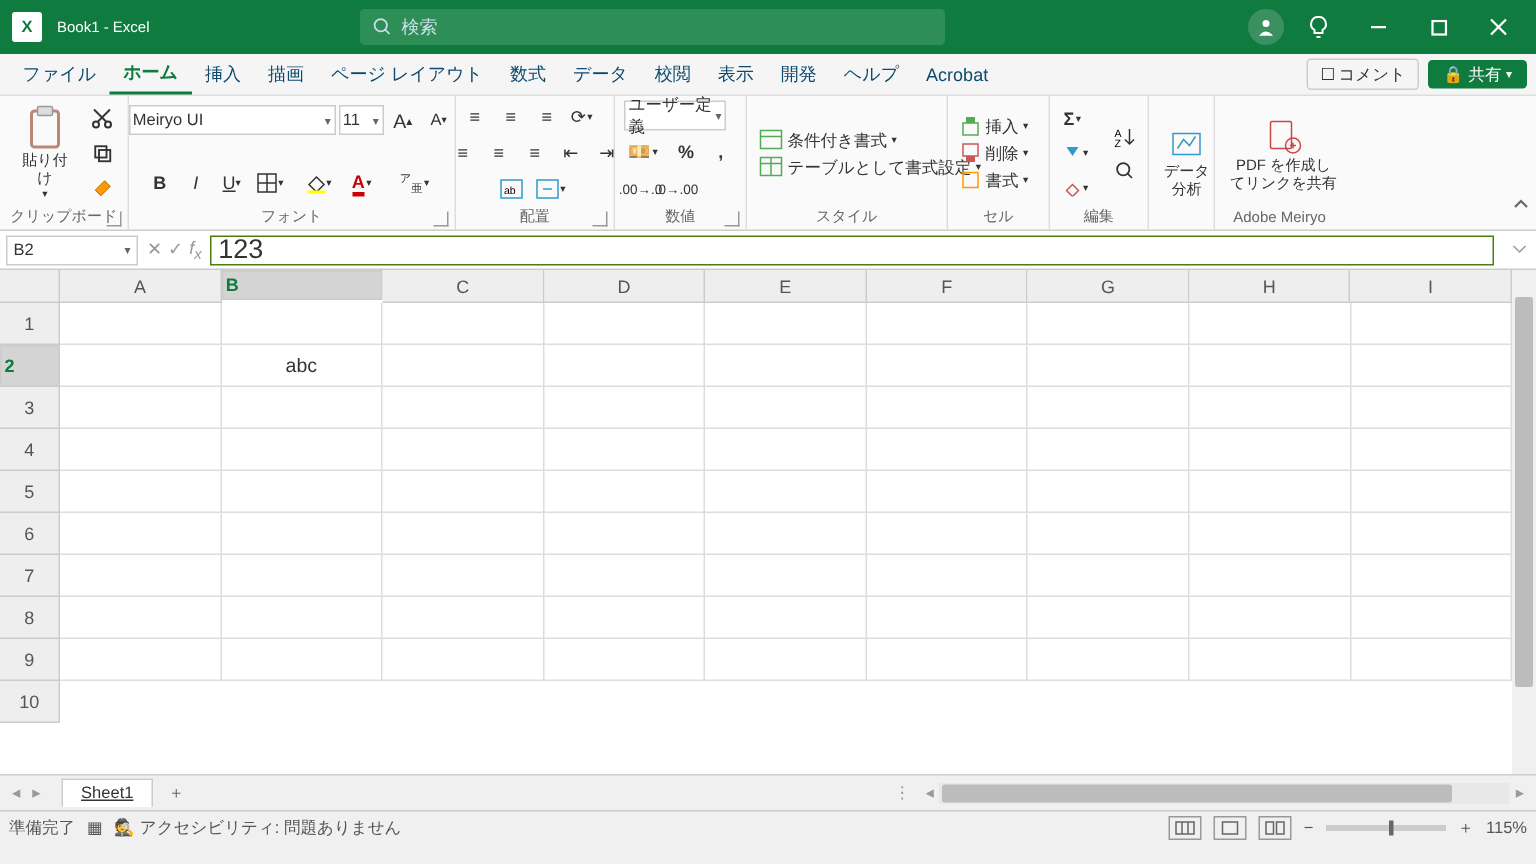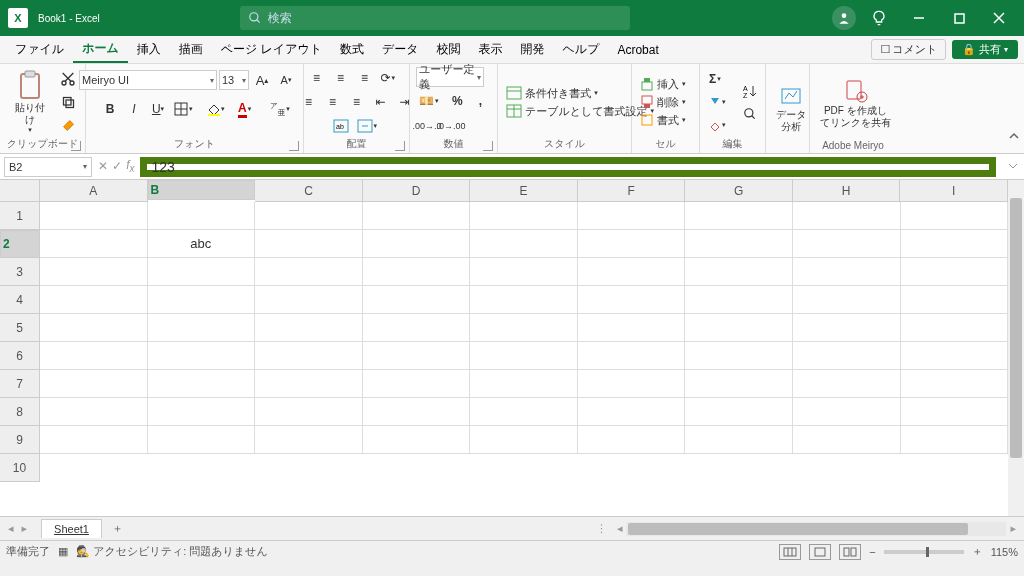--- a/index.html
+++ b/index.html
@@ -6,21 +6,21 @@
 body{width:1024px;height:576px;overflow:hidden;background:#f0f0f0;font-size:12px;color:#333}
 .titlebar{height:36px;background:#0f7b3f;display:flex;align-items:center;color:#fff;padding:0 8px}
 .titlebar .xl-ic{width:20px;height:20px;background:#fff;color:#0f7b3f;display:flex;align-items:center;justify-content:center;border-radius:2px;font-weight:bold;font-size:11px;margin-right:10px}
 .titlebar .title{font-size:10px}
 .titlebar .srch{margin-left:140px;background:#2d8f56;width:390px;height:24px;border-radius:3px;display:flex;align-items:center;padding:0 8px;color:#cde}
 .titlebar .srch svg{margin-right:6px}
 .titlebar .rgt{margin-left:auto;display:flex;align-items:center;gap:6px}
 .titlebar .win{width:34px;height:30px;display:flex;align-items:center;justify-content:center}
 .titlebar .circ{width:24px;height:24px;border-radius:50%;background:#3a9060;display:flex;align-items:center;justify-content:center}
 .menubar{height:28px;background:#f5f5f5;display:flex;align-items:center;padding:0 6px;border-bottom:1px solid #ddd}
-.menubar .mi{padding:4px 9px;font-size:12px;color:#000000}
+.menubar .mi{padding:4px 9px;font-size:12px;color:#0c4a6e}
 .menubar .mi.act{color:#0f7b3f;border-bottom:2px solid #0f7b3f;font-weight:600}
 .menubar .rbtns{margin-left:auto;display:flex;gap:6px;align-items:center}
 .cmnt{border:1px solid #ccc;border-radius:3px;padding:2px 8px;font-size:11px;display:flex;align-items:center;gap:2px}
 .share{background:#0f7b3f;color:#fff;border-radius:3px;padding:2px 10px;font-size:11px;display:flex;align-items:center;gap:3px}
 .ribbon{height:90px;background:#fafafa;border-bottom:1px solid #ccc;display:flex;overflow:hidden}
 .rgrp{border-right:1px solid #ddd;padding:3px 6px 0;display:flex;flex-direction:column;justify-content:space-between;height:100%}
 .rgrp .body{flex:1;display:flex;align-items:center;gap:3px}
 .rgrp .lbl{text-align:center;font-size:10px;color:#666;padding-bottom:2px;position:relative}
 .rgrp .lbl .dlg{position:absolute;right:-2px;bottom:2px;width:10px;height:10px;border:1px solid #999;border-top:none;border-left:none}
 .bigbtn{display:flex;flex-direction:column;align-items:center;justify-content:center;padding:2px 4px;font-size:10px;line-height:1.2;text-align:center}
@@ -28,21 +28,21 @@
 .smrow{display:flex;align-items:center;gap:2px}
 .sel{border:1px solid #ccc;height:20px;font-size:11px;padding:0 2px;background:#fff;display:flex;align-items:center;justify-content:space-between}
 .sel .ar{color:#666;font-size:8px}
 .ibtn{width:22px;height:22px;display:flex;align-items:center;justify-content:center;border:1px solid transparent}
 .ibtn.drop{width:30px;justify-content:flex-start;padding-left:2px;gap:1px}
 .stk{display:flex;flex-direction:column;gap:1px}
 .txtbtn{display:flex;align-items:center;gap:3px;font-size:11px;padding:1px 2px;white-space:nowrap}
 .fbar{height:26px;border-bottom:1px solid #ccc;display:flex;align-items:center;background:#fff}
 .nbox{width:88px;border:1px solid #ccc;margin:2px 0 2px 4px;height:20px;display:flex;align-items:center;padding:0 4px;font-size:11px;justify-content:space-between}
 .fxctl{display:flex;align-items:center;gap:4px;padding:0 6px;color:#999}
-.finput{flex:1;border:7px solid #4d7c0f;height:20px;margin:2px 6px 2px 0;padding:0 4px;font-size:14px;display:flex;align-items:center}
+.finput{flex:1;border:1px solid #4d7c0f;height:20px;margin:2px 6px 2px 0;padding:0 4px;font-size:18px;display:flex;align-items:center}
 .gridwrap{position:relative;height:336px;background:#fff;display:flex}
 .corner{width:40px;height:22px;border-right:1px solid #ccc;border-bottom:1px solid #ccc;background:#eee}
 .colhdr{display:flex;height:22px}
 .ch{border-right:1px solid #ccc;border-bottom:1px solid #ccc;background:#eee;text-align:center;font-size:12px;line-height:22px;color:#555}
 .ch.sel{background:#d4d4d4;color:#0f7b3f;font-weight:600}
 .rows{position:absolute;left:0;top:22px;width:40px}
 .rh{height:28px;border-right:1px solid #ccc;border-bottom:1px solid #ccc;background:#eee;text-align:center;font-size:12px;line-height:28px;color:#555}
 .rh.sel{background:#d4d4d4;color:#0f7b3f;font-weight:600}
 .cells{position:absolute;left:40px;top:22px;right:0}
 .cr{display:flex;height:28px}
@@ -157,28 +157,28 @@
             <svg width="15" height="15" viewBox="0 0 24 24" fill="#f90" stroke="#a60">
               <path d="M4 14 L14 4 L20 10 L10 20 Z"></path>
             </svg>
           </div>
    </div>
   </div>
   <div class="lbl"><span>クリップボード</span><span class="dlg"></span></div>
  </div>
 
  <div class="rgrp" style="width:218px">
-  <div class="body" style="flex-direction:column;align-items:flex-end;gap:7px;padding-top:2px">
+  <div class="body" style="flex-direction:column;align-items:center;gap:20px;padding-top:2px">
    <div class="smrow">
     <div class="sel" style="width:138px">
             <span>Meiryo UI</span>
             <span class="ar">▾</span>
           </div>
     <div class="sel" style="width:30px">
-            <span>13</span>
+            <span>11</span>
             <span class="ar">▾</span>
           </div>
     <div class="ibtn" style="font-size:13px">A<sup style="font-size:8px">▴</sup></div>
     <div class="ibtn" style="font-size:11px">A<sup style="font-size:7px">▾</sup></div>
    </div>
    <div class="smrow">
     <div class="ibtn">
             <b>B</b>
           </div>
     <div class="ibtn">

